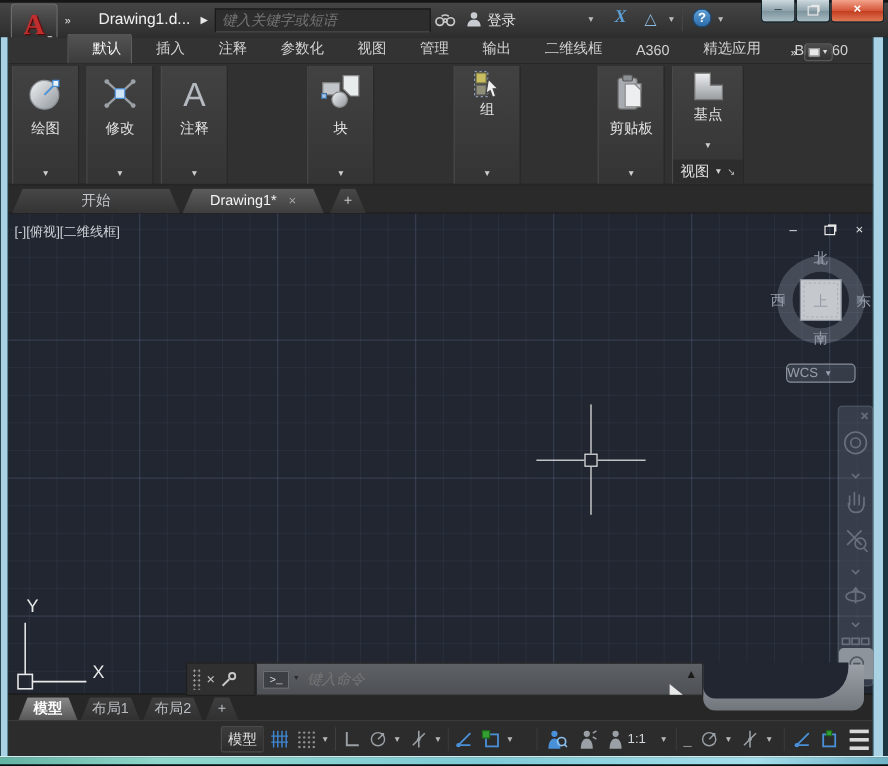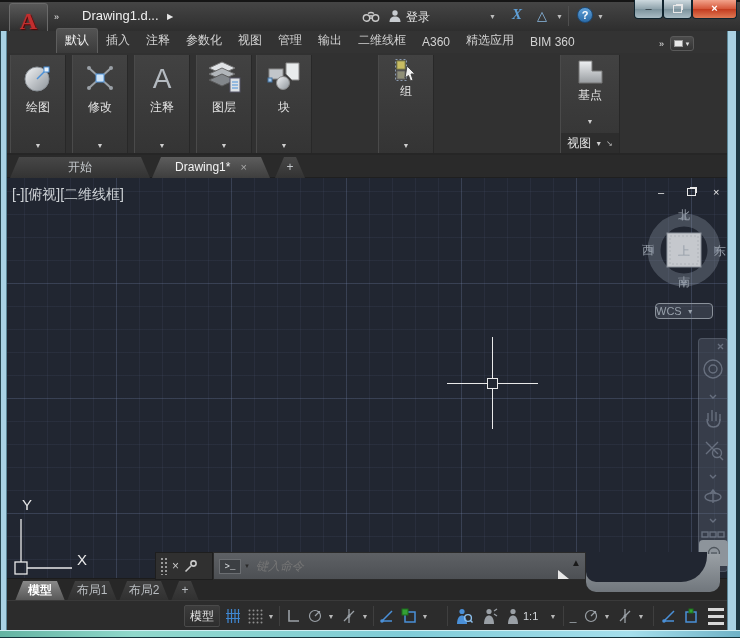--- a/index.html
+++ b/index.html
@@ -35,21 +35,21 @@
   .tiny-caret{font-size:7px;color:#bdbdbd;}
   .tb-sep{width:1px;height:20px;background:#1d1d1d;border-right:1px solid #4e4e4e;}
   
   .winbtn{top:0;height:19px;border:1px solid #10242e;border-top:none;border-radius:0 0 4px 4px;
       background:linear-gradient(#cdd9de,#8fa3ac 50%,#7b929c 50%,#a9bcc4);text-align:center;color:#273238;
       font-size:11px;line-height:17px;}
   #btn-close{background:linear-gradient(#f2a38c,#d55538 50%,#c23a1e 50%,#e07a55);color:#fff;font-weight:bold;}
 
   
   #tab-row{left:7px;top:31px;width:720px;height:22px;background:#333;display:flex;align-items:flex-end;padding-left:49px;}
-  .rtab{padding:3px 8px 4px 8px;color:#d2d2d2;white-space:nowrap;cursor:pointer;}
+  .rtab{padding:3px 8px 4px 20px;color:#d2d2d2;white-space:nowrap;cursor:pointer;}
   .rtab.active{background:linear-gradient(#535353,#3b3b3b);border:1px solid #5e5e5e;border-bottom:none;
       border-radius:3px 3px 0 0;color:#f5f5f5;}
   #tab-extra{position:absolute;right:46px;top:36px;display:flex;gap:8px;align-items:center;}
   #panel-toggle{width:24px;height:15px;border:1px solid #5a5a5a;border-radius:3px;background:linear-gradient(#4c4c4c,#333);
       display:flex;align-items:center;justify-content:center;gap:2px;}
   #panel-toggle .box{width:9px;height:7px;background:#e8e8e8;border:1px solid #999;}
   #ribbon{left:7px;top:53px;width:720px;height:102px;background:#313131;border-bottom:2px solid #262626;}
   .panel{position:absolute;top:2px;width:56px;height:98px;background:linear-gradient(#424242,#343434);
       border-left:1px solid #4a4a4a;border-right:1px solid #282828;cursor:pointer;}
   .p-icon{position:absolute;left:50%;top:6px;transform:translateX(-50%);}
@@ -68,21 +68,21 @@
   .ftab .x{color:#a8a8a8;margin-left:10px;font-size:11px;}
 
   
   #canvas{left:7px;top:178px;width:720px;height:400px;background-color:#212631;
      background-image:
        linear-gradient(rgba(140,160,205,0.16) 1px,transparent 1px),
        linear-gradient(90deg,rgba(140,160,205,0.16) 1px,transparent 1px),
        linear-gradient(rgba(140,160,205,0.07) 1px,transparent 1px),
        linear-gradient(90deg,rgba(140,160,205,0.07) 1px,transparent 1px);
      background-size:115px 115px,115px 115px,23px 23px,23px 23px;background-position:-6px -10px;}
-  #vp-controls{left:5px;top:8px;color:#ced2d6;font-size:14px;}
+  #vp-controls{left:5px;top:8px;color:#ced2d6;font-size:11px;}
   .dwc{top:8px;color:#e8e8e8;font-size:11px;}
   #restore-glyph{width:9px;height:8px;border:1px solid #e8e8e8;box-shadow:2px -2px 0 -1px #e8e8e8;}
   #viewcube-labels text{fill:#959da8;font-size:12px;font-family:"Liberation Sans",sans-serif;}
   #wcs-btn{left:648px;top:125px;width:58px;height:16px;border:1px solid #8a919a;border-radius:4px;
       background:rgba(130,140,155,0.22);color:#98a1ab;font-size:11px;display:flex;align-items:center;gap:5px;}
   #navbar{left:691px;top:160px;width:30px;height:234px;background:rgba(105,115,132,0.30);
       border:1px solid rgba(150,160,175,0.25);border-radius:4px;}
   #navbar-foot{left:692px;top:362px;width:29px;height:26px;background:#8d949b;border-radius:4px 4px 0 0;
       display:flex;align-items:center;justify-content:center;}
   .cross-line{background:#e9e9e9;}
@@ -137,20 +137,23 @@
   <div id="titlebar" class="abs"></div>
 
   <div id="app-button" class="abs">
     <div class="a">A</div>
     <div class="caret">▼</div>
   </div>
   <div class="abs chev" style="left:54px;top:12px">»</div>
   <div id="qat-title" class="abs">Drawing1.d...</div>
   <div class="abs chev" style="left:167px;top:12px;font-size:8px">▶</div>
 
+  <div id="search-box" class="abs">
+    <input placeholder="键入关键字或短语" style="">
+  </div>
   <svg class="abs" style="left:362px;top:9px" width="18" height="14" viewBox="0 0 18 14">
     <g fill="none" stroke="#c9c9c9" stroke-width="1.4">
       <circle cx="4.5" cy="9" r="3.2"></circle>
         <circle cx="13.5" cy="9" r="3.2"></circle>
       <path d="M6 4.5 Q9 2.5 12 4.5"></path>
         <circle cx="9" cy="8" r="1.4"></circle>
     </g>
   </svg>
 
   <svg class="abs" style="left:388px;top:9px" width="14" height="14" viewBox="0 0 14 14">
@@ -231,35 +234,20 @@
     </div>
 
     <div class="panel" style="left:127px">
       <svg class="p-icon" width="34" height="34" viewBox="0 0 34 34">
         <text x="17" y="27" font-size="28" fill="#b4bac0" text-anchor="middle" font-family="Liberation Sans">A</text>
       </svg>
       <div class="p-label">注释</div>
       <div class="p-arrow">▼</div>
     </div>
 
-    <div class="panel" style="left:189px">
-      <svg class="p-icon" width="34" height="34" viewBox="0 0 34 34">
-        <polygon points="15,1 28,7 15,13 2,7" fill="#e0e3e6" stroke="#777"></polygon>
-        <polygon points="15,7 28,13 15,19 2,13" fill="#b2b6ba" stroke="#6a6a6a"></polygon>
-        <polygon points="15,13 28,19 15,25 2,19" fill="#83878b" stroke="#5a5a5a"></polygon>
-        <rect x="23" y="17" width="10" height="14" fill="#dce0e4" stroke="#556"></rect>
-        <g stroke="#4a90d8">
-            <line x1="25" y1="21" x2="31" y2="21"></line>
-            <line x1="25" y1="24" x2="31" y2="24"></line>
-            <line x1="25" y1="27" x2="31" y2="27"></line>
-          </g>
-      </svg>
-      <div class="p-label">图层</div>
-      <div class="p-arrow">▼</div>
-    </div>
 
     <div class="panel" style="left:249px">
       <svg class="p-icon" width="34" height="34" viewBox="0 0 34 34">
         <rect x="2" y="8" width="14" height="10" fill="#c2c6ca" stroke="#888"></rect>
         <polygon points="19,2 32,2 32,19 25,19 19,13" fill="#e9eced" stroke="#888"></polygon>
         <circle cx="16" cy="22" r="6.5" fill="url(#gBall)" stroke="#888"></circle>
         <rect x="1" y="17" width="4" height="4" fill="#9ec4e8" stroke="#44719c"></rect>
       </svg>
       <div class="p-label">块</div>
       <div class="p-arrow">▼</div>
@@ -271,20 +259,30 @@
         <rect x="1.5" y="0.5" width="11" height="21" fill="none" stroke="#8a9ab0" stroke-dasharray="2 2"></rect>
         <rect x="3" y="2" width="8" height="8" fill="#c9bd62" stroke="#8a8a50"></rect>
         <rect x="3" y="12" width="8" height="8" fill="#8f8f77" stroke="#666"></rect>
         <polygon points="13,7 21,15 17,15 19,21 16.5,22 14.5,16.5 11,19" fill="#f0f0f0" stroke="#444"></polygon>
       </svg>
       <div class="p-label p-label2">组</div>
       <div class="p-arrow">▼</div>
     </div>
 
 
+    <div class="panel" style="left:491px">
+      <svg class="p-icon" width="34" height="34" viewBox="0 0 34 34">
+        <rect x="6" y="4" width="16" height="26" rx="2" fill="#a8acb0" stroke="#666"></rect>
+        <rect x="10" y="1.5" width="8" height="5" rx="1" fill="#8c9094" stroke="#555"></rect>
+        <rect x="12" y="9" width="13" height="19" fill="#eceef0" stroke="#8a8a8a"></rect>
+        <polygon points="20,9 25,9 25,14" fill="#c8ccd0" stroke="#8a8a8a"></polygon>
+      </svg>
+      <div class="p-label">剪贴板</div>
+      <div class="p-arrow">▼</div>
+    </div>
 
     <div class="panel" style="left:553px;width:60px">
       <svg class="p-icon" style="top:4px" width="30" height="26" viewBox="0 0 30 26">
         <polygon points="4,2 17,2 17,12 27,12 27,24 4,24" fill="url(#gSteel)" stroke="#777"></polygon>
       </svg>
       <div class="p-label" style="top:32px">基点</div>
       <div class="p-arrow" style="bottom:28px">▼</div>
       <div class="vp-foot">
         <span>视图</span>
         <span style="font-size:7px;color:#cfcfcf">▼</span>

